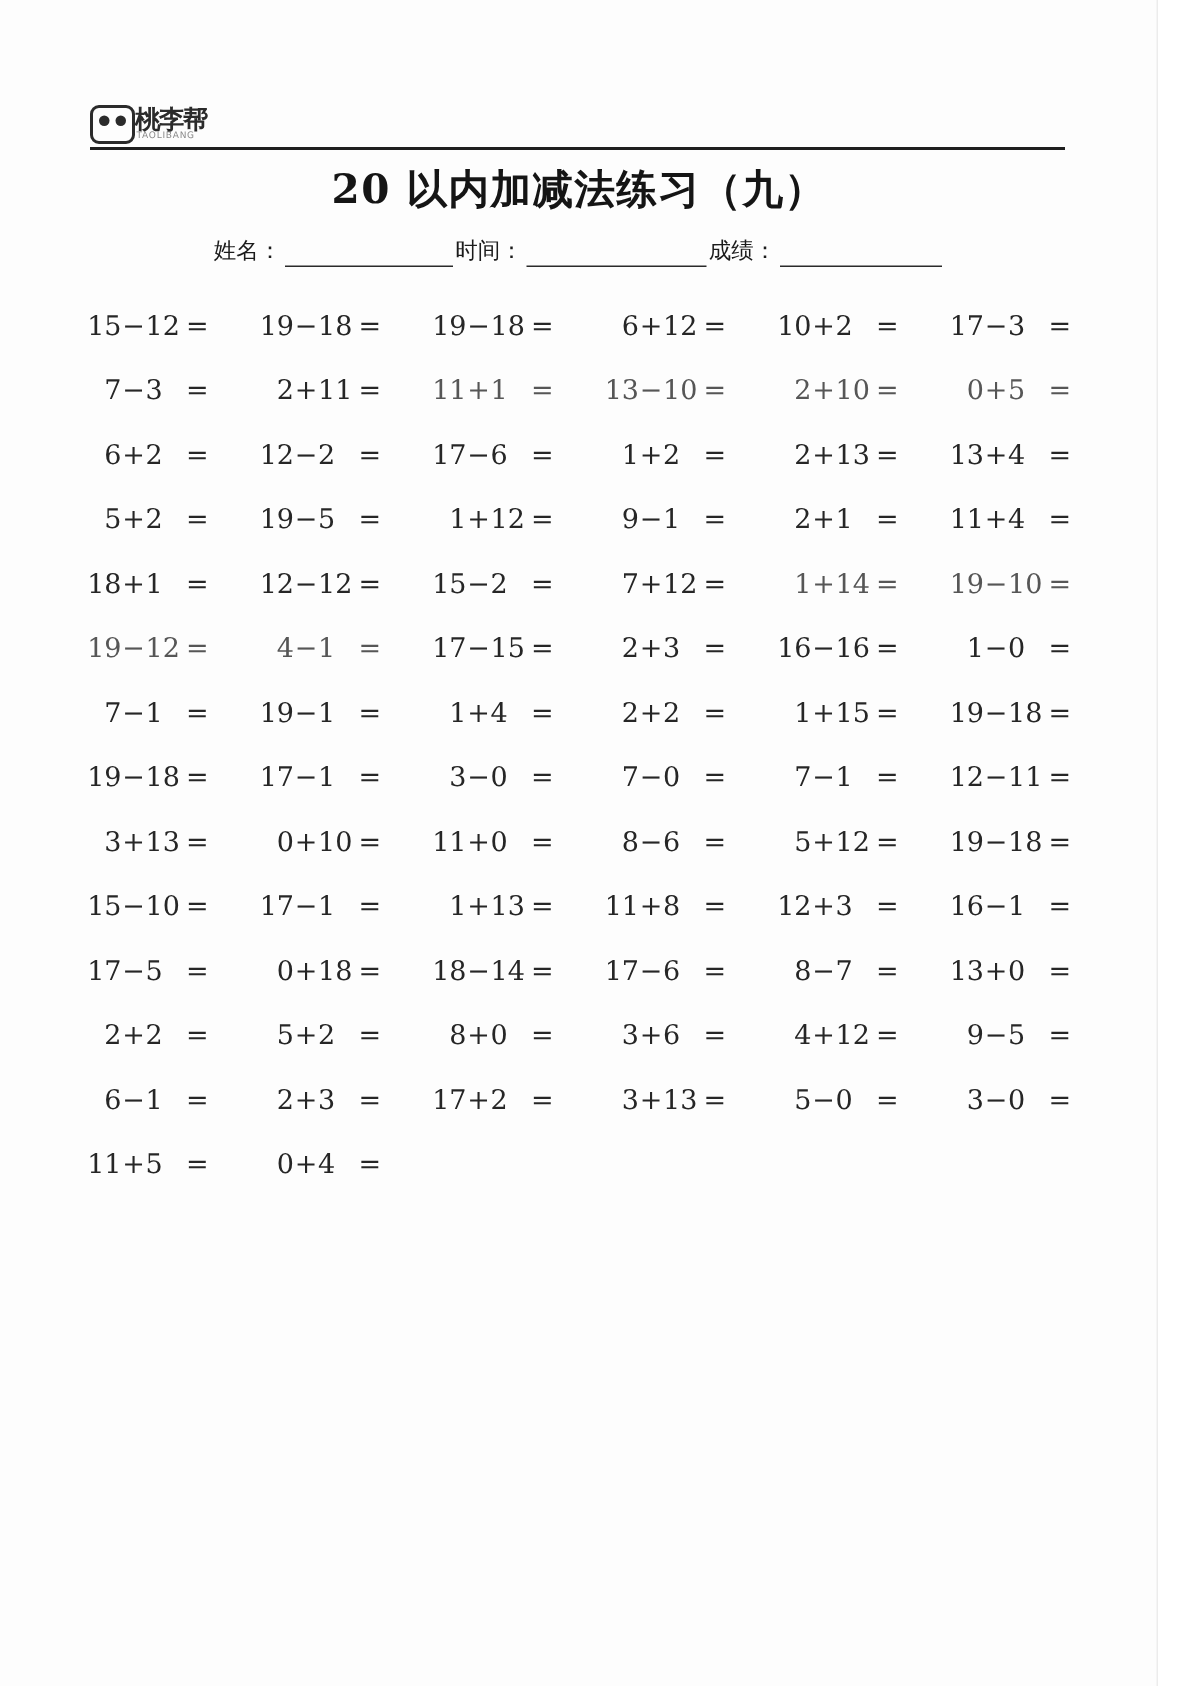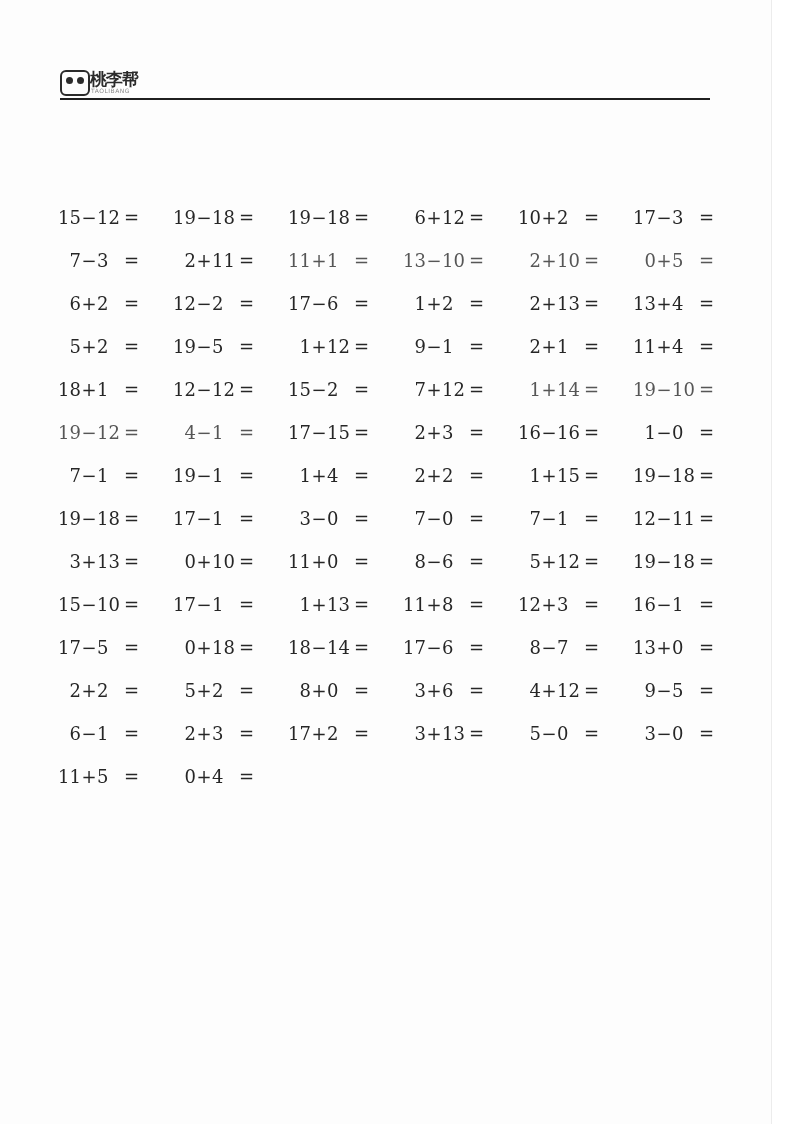--- a/index.html
+++ b/index.html
@@ -182,21 +182,36 @@
 <div class="page">
 
   <div class="logo">
     <div class="logo-badge"></div>
     <div class="logo-text">桃李帮</div>
     <div class="logo-sub">TAOLIBANG</div>
   </div>
 
   <div class="top-rule"></div>
 
+  <div class="title">20 以内加减法练习（九）</div>
 
+  <div class="info-row">
+    <div class="info-item">
+      <span class="info-label">姓名：</span>
+      <span class="blank-short"></span>
+    </div>
+    <div class="info-item">
+      <span class="info-label">时间：</span>
+      <span class="blank-mid"></span>
+    </div>
+    <div class="info-item">
+      <span class="info-label">成绩：</span>
+      <span class="blank-long"></span>
+    </div>
+  </div>
 
   <div class="grid" id="problem-grid">
       <div class="cell">
         <span class="expr">
           <span class="op-a">15</span>
           <span class="op-s">−</span>
           <span class="op-b">12</span>
           <span class="op-eq">=</span>
         </span>
       </div>

